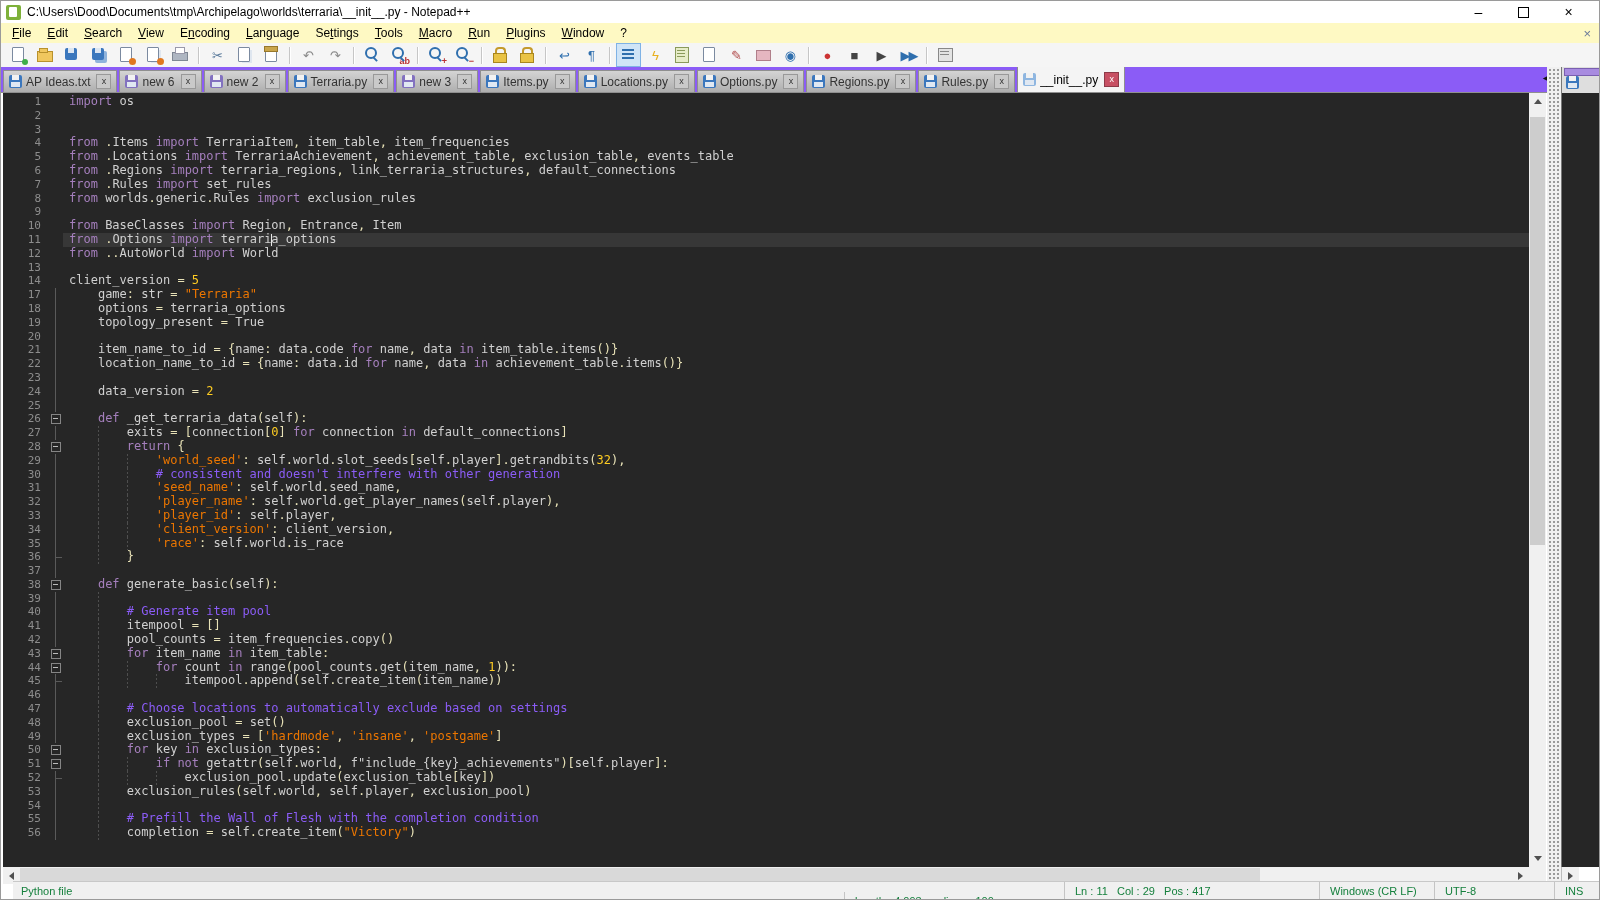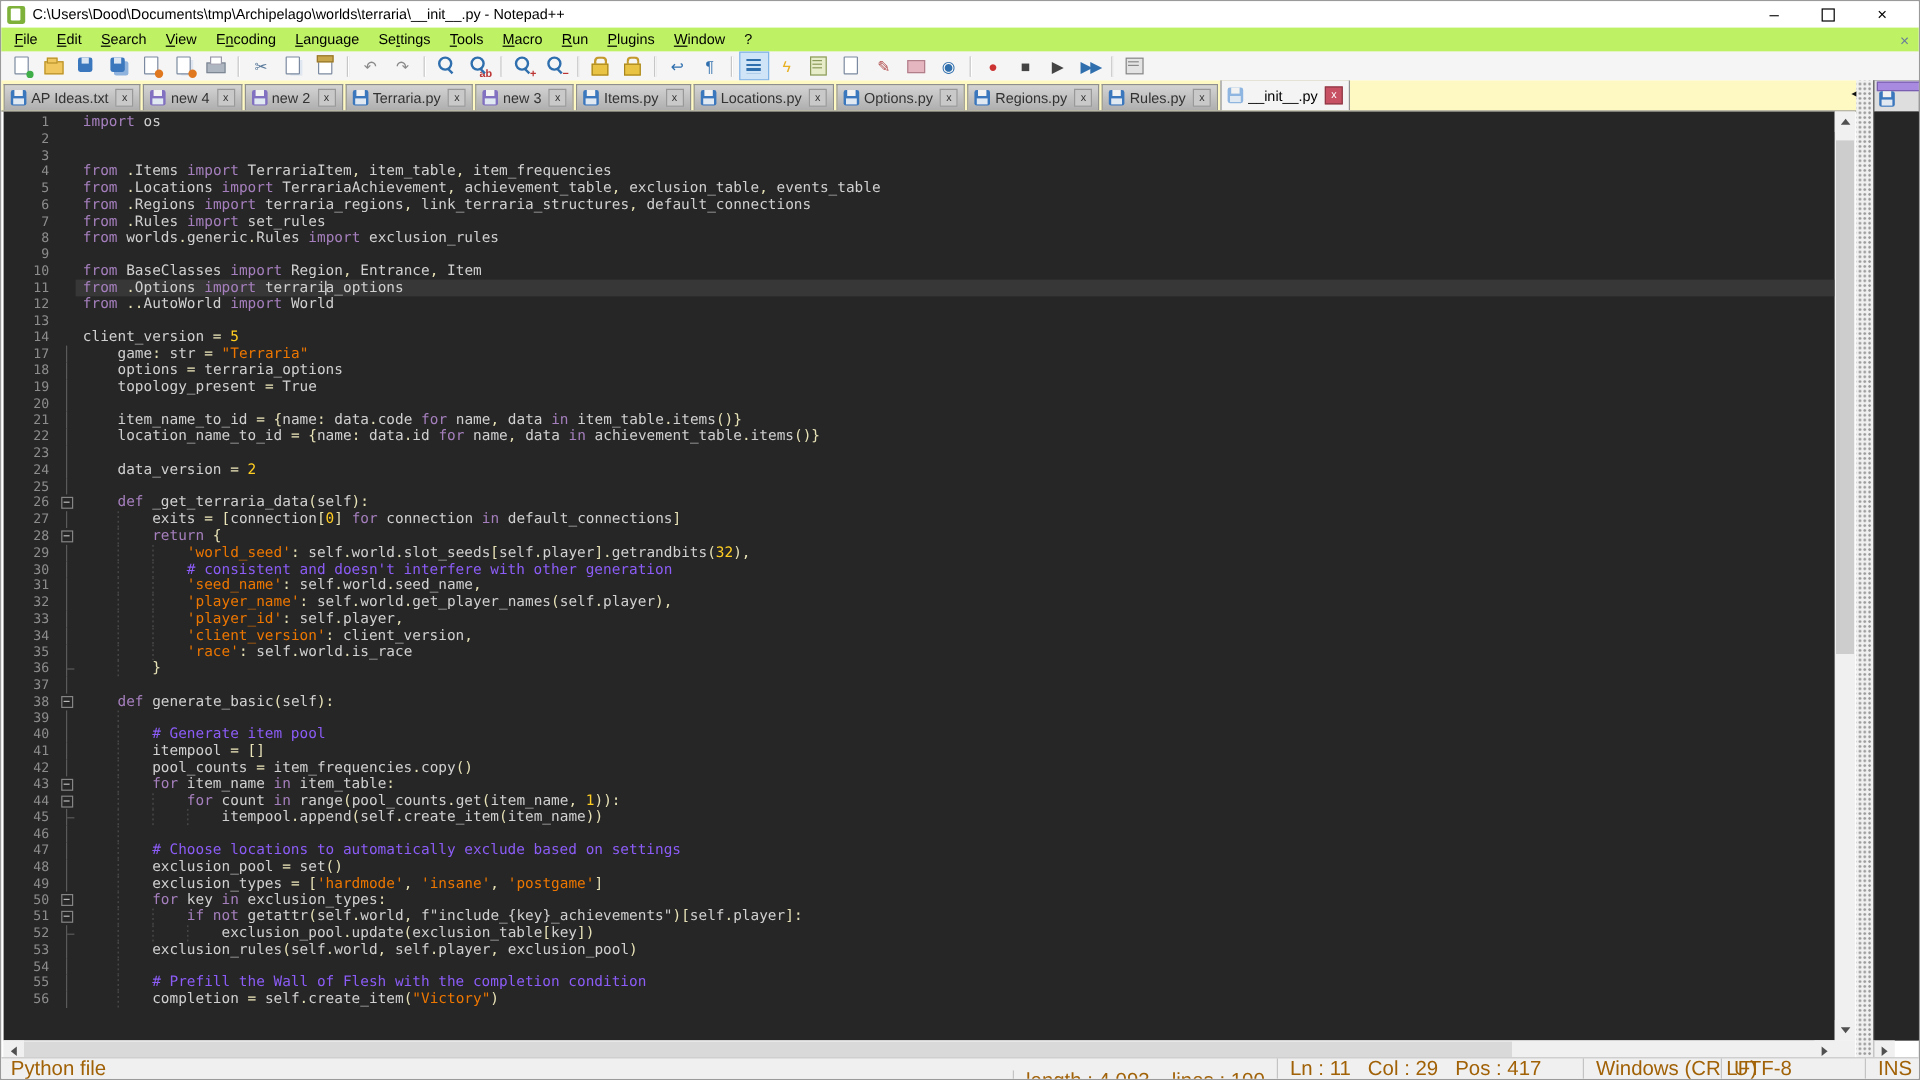--- a/index.html
+++ b/index.html
@@ -8,21 +8,21 @@
   
   .titlebar{position:absolute;left:0;top:0;right:0;height:22px;background:#fff;display:flex;align-items:center;}
   .app-logo{width:15px;height:15px;margin-left:5px;border-radius:2px;background:#7eb13a;position:relative;flex:none;}
   .app-logo::before{content:"";position:absolute;left:3px;top:2px;width:8px;height:10px;background:#fff;border-radius:1px;}
   .title-text{font-size:12px;color:#000;margin-left:6px;white-space:pre;}
   .controls{margin-left:auto;display:flex;margin-right:8px;}
   .wbtn{width:45px;height:22px;display:flex;align-items:center;justify-content:center;font-size:14px;color:#000;}
   .restore-glyph{width:9px;height:9px;border:1px solid #000;position:relative;background:#fff;}
   .restore-glyph::before{content:"";position:absolute;left:2px;top:-4px;width:9px;height:9px;border:1px solid #000;z-index:-1;}
   
-  .menubar{position:absolute;left:0;top:22px;right:0;height:20px;background:#bef264;display:flex;align-items:center;font-size:12px;padding-left:3px;}
+  .menubar{position:absolute;left:0;top:22px;right:0;height:20px;background:#fef9c3;display:flex;align-items:center;font-size:12px;padding-left:3px;}
   .mi{padding:2px 8px;color:#000;}
   .menu-x{margin-left:auto;margin-right:8px;color:#6a7a9a;font-size:13px;}
   
   .toolbar{position:absolute;left:0;top:42px;right:0;height:24px;background:#f5f5f5;display:flex;align-items:center;padding-left:4px;}
   .tb{width:23px;height:22px;display:flex;align-items:center;justify-content:center;margin:0 1px;position:relative;border:1px solid transparent;flex:none;}
   .tb .glyph{font-size:13px;line-height:1;}
   .tbsep{width:1px;height:17px;background:#c6c6c6;border-right:1px solid #fff;margin:0 4px;flex:none;}
   .pressed{background:#cfe4f7;border:1px solid #7fb2e5;}
   .mag-label{position:absolute;right:1px;bottom:0;font-size:9px;font-weight:bold;color:#b33;line-height:1;}
   .pg::before{content:"";position:absolute;left:5px;top:3px;width:10px;height:13px;background:#fff;border:1px solid #7b8aa0;border-radius:1px;}
@@ -46,21 +46,21 @@
   .k-indent::before{content:"";position:absolute;left:5px;top:5px;width:12px;height:12px;background:repeating-linear-gradient(#2f6fae 0 2px,transparent 2px 4px);}
   .k-map::before{content:"";position:absolute;left:4px;top:3px;width:12px;height:14px;background:#e7edc8;border:1px solid #8a9a5b;}
   .k-map::after{content:"";position:absolute;left:6px;top:6px;width:8px;height:1px;background:#8a9a5b;box-shadow:0 3px 0 #8a9a5b,0 6px 0 #8a9a5b;}
   .k-grid::before{content:"";position:absolute;left:4px;top:4px;width:13px;height:12px;background:#e3e3e3;border:1px solid #888;}
   .k-grid::after{content:"";position:absolute;left:6px;top:7px;width:9px;height:1px;background:#888;box-shadow:0 3px 0 #888;}
   .k-folder-pink::before{content:"";position:absolute;left:4px;top:6px;width:13px;height:9px;background:#e5b6c0;border:1px solid #b07f8a;}
   .c-gray{color:#8a8a8a}.c-blue{color:#2f6fae}.c-steel{color:#5b7b9c}.c-gold{color:#e8b020}
   .c-red{color:#c33}.c-dark{color:#444}.c-pink{color:#b04a4a}
   .ff2{font-size:9px;letter-spacing:-2px;}
   
-  .tabbar{position:absolute;left:0;top:66px;width:1546px;height:26px;background:#fef9c3;display:flex;align-items:flex-end;border-bottom:1px solid #8f8f8f;box-sizing:border-box;padding-left:1px;overflow:hidden;}
+  .tabbar{position:absolute;left:0;top:66px;width:1546px;height:26px;background:#8b5cf6;display:flex;align-items:flex-end;border-bottom:1px solid #8f8f8f;box-sizing:border-box;padding-left:1px;overflow:hidden;}
   .tab{display:flex;align-items:center;height:21px;margin:0 1px;padding:0 5px;background:linear-gradient(#d4d4d4,#aeaeae);border:1px solid #8f8f8f;border-bottom:none;font-size:12px;color:#333;flex:none;}
   .tab.active{height:25px;background:#f4f4f4;color:#000;}
   .floppy{width:13px;height:13px;border-radius:2px;position:relative;flex:none;margin-right:4px;}
   .floppy::before{content:"";position:absolute;left:3px;top:0;width:7px;height:5px;background:#f2f2f2;}
   .floppy::after{content:"";position:absolute;left:2px;bottom:1px;width:9px;height:5px;background:#e0e8f2;}
   .fl-saved{background:#3b77bd}.fl-new{background:#8271c0}.fl-active{background:#8fb6e0}
   .tclose{width:13px;height:13px;margin-left:6px;font-size:9px;line-height:12px;text-align:center;color:#333;border:1px solid #999;background:#c9c9c9;flex:none;}
   .tab.active .tclose{background:#c75063;border-color:#8d3a48;color:#fff;}
   .tab-scroll{position:absolute;left:1540px;top:72px;font-size:9px;color:#111;}
   
@@ -92,21 +92,21 @@
   .corner{position:absolute;left:1528px;top:866px;width:17px;height:17px;background:#f0f0f0;}
   .splitter{position:absolute;left:1546px;top:66px;width:14px;height:817px;background:#f0f0f0;
             background-image:radial-gradient(#9a9a9a 1px,transparent 1.2px);background-size:4px 4px;background-position:1px 1px;}
   .secondview{position:absolute;left:1560px;top:66px;width:39px;height:800px;background:#2a2a2a;border-left:1px solid #777;}
   .sv-tabbar{position:absolute;left:0;top:0;right:0;height:26px;background:#dedede;}
   .sv-activebar{position:absolute;left:2px;top:1px;right:0;height:6px;background:#a88be0;border:1px solid #7a5fb0;}
   .sv-floppy{position:absolute;left:4px;top:9px;}
   .sv-body{position:absolute;left:0;top:26px;right:0;bottom:0;background:#262626;}
   .sv-scrollbtn{position:absolute;left:1560px;top:866px;width:17px;height:17px;background:#f0f0f0;display:flex;align-items:center;justify-content:center;border-left:1px solid #bbb;}
   
-  .statusbar{position:absolute;left:0;bottom:0;right:0;height:17px;background:#f0f0f0;display:flex;align-items:center;font-size:17px;color:#a16207;border-top:1px solid #c8c8c8;}
+  .statusbar{position:absolute;left:12px;bottom:0;right:0;height:17px;background:#f0f0f0;display:flex;align-items:center;font-size:11px;color:#15803d;border-top:1px solid #c8c8c8;}
   .sb{height:100%;display:flex;align-items:center;padding:0 10px;box-sizing:border-box;border-left:1px solid #c4c4c4;white-space:pre;}
   .sb-doctype{flex:1;border-left:none;padding-left:8px;}
   .sb-len{width:220px;margin-top:20px;}.sb-pos{width:255px;}.sb-eol{width:115px;}.sb-enc{width:120px;}.sb-ins{width:45px;}
   .sb-gap{display:inline-block;width:22px;}
 </style>
 </head>
 <body>
 
 <div class="window">
 
@@ -214,21 +214,21 @@
     </div>
 
   <div class="tabbar" id="tabbar">
       <div class="tab">
         <span class="floppy fl-saved"></span>
         <span class="tlabel">AP Ideas.txt</span>
         <span class="tclose">x</span>
       </div>
       <div class="tab">
         <span class="floppy fl-new"></span>
-        <span class="tlabel">new 4</span>
+        <span class="tlabel">new 6</span>
         <span class="tclose">x</span>
       </div>
       <div class="tab">
         <span class="floppy fl-new"></span>
         <span class="tlabel">new 2</span>
         <span class="tclose">x</span>
       </div>
       <div class="tab">
         <span class="floppy fl-saved"></span>
         <span class="tlabel">Terraria.py</span>

